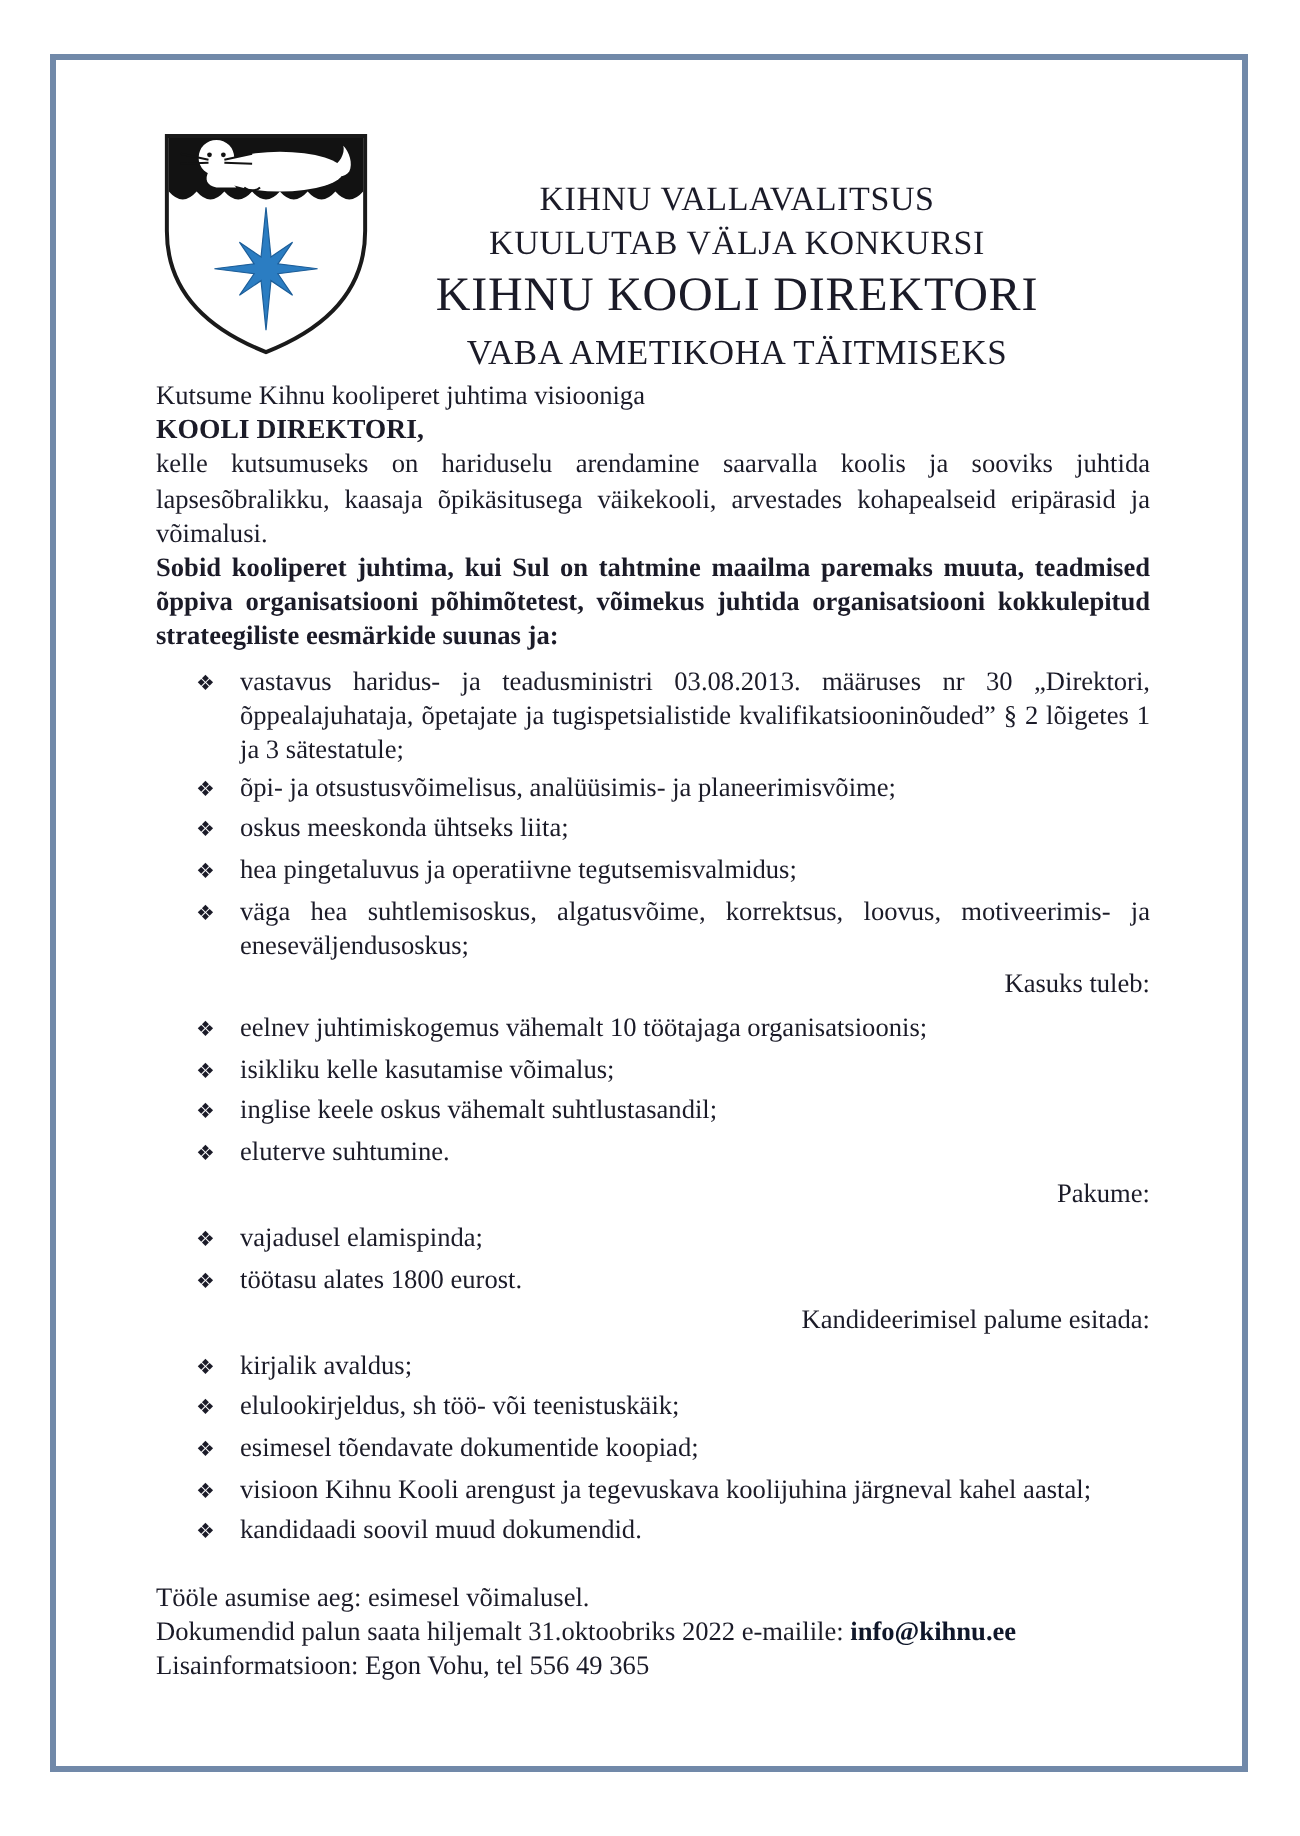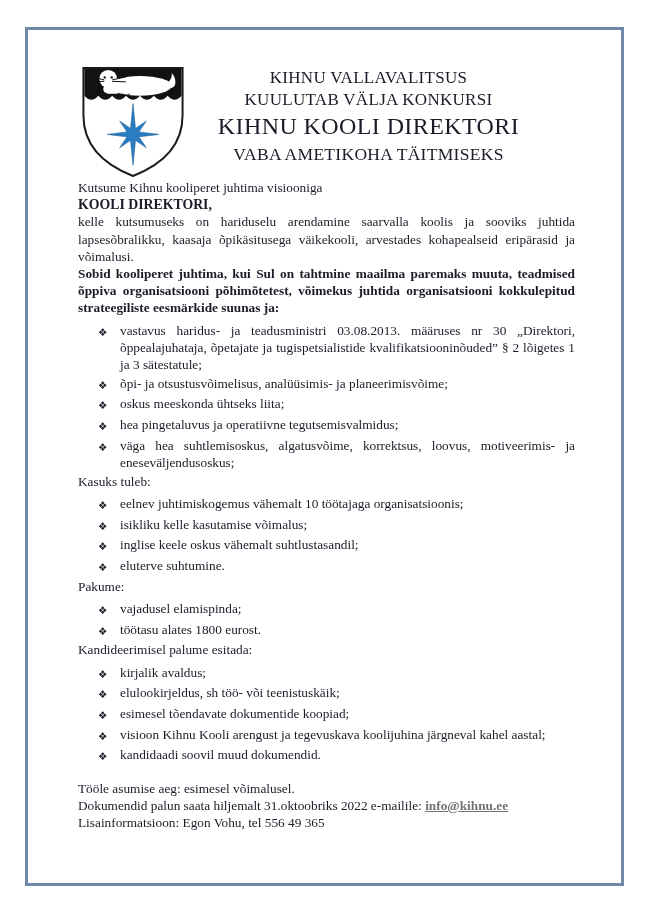--- a/index.html
+++ b/index.html
@@ -8,37 +8,37 @@
     font-family:"Liberation Serif","DejaVu Serif",serif;
     color:#1b1b28; overflow:hidden;
   }
   .doc {
     position:absolute; left:25px; top:27px; width:599px; height:859px;
     box-sizing:border-box; border:3px solid #7189a9;
     padding:34px 46px 0 50px;
   }
   .header { display:flex; align-items:flex-start; }
   .logo { flex:0 0 110px; width:110px; height:115px; }
-  .titles { flex:1; text-align:center; padding:3px 26px 0 0; }
+  .titles { flex:1; text-align:center; padding:3px 26px 0 0;margin-top:22px; }
   .t1,.t2 { font-size:17px; line-height:22px; letter-spacing:0.3px; }
   .t3 { font-size:24px; line-height:31px; letter-spacing:0.4px; white-space:nowrap; }
   .t4 { font-size:17.5px; line-height:25px; letter-spacing:0.3px; }
   .docbody { font-size:13.3px; line-height:17.2px; }
   .docbody p { margin:0; }
   .intro { margin-top:15px; }
   .kd { margin-top:13px; font-weight:bold; font-size:13.8px; }
   .para { margin-top:13px; text-align:justify; }
   .lead { margin-top:13px; font-weight:bold; text-align:justify; }
   ul.blist { list-style:none; margin:5px 0 0 0; padding:0 0 0 20px; }
   ul.blist li { display:flex; margin:1.5px 0; }
   .bullet { flex:0 0 22px; font-family:"DejaVu Sans",sans-serif; font-size:10.5px; padding-top:2px; color:#1b1b28; }
   .li-text { flex:1; text-align:justify; }
-  .sec { margin-top:9px; }
+  .sec { margin-top:9px;text-align:right; }
   .footer { margin-top:14px; }
-  .email { color:#737373; font-weight:bold; text-decoration:underline; cursor:pointer; }
+  .email { color:#0f172a; font-weight:bold; cursor:pointer; }
 </style>
 </head>
 <body>
 
 <div class="page">
   <div class="doc">
 
     <div class="header">
       <div class="logo">
         <svg viewBox="0 0 110 116" width="110" height="115">

